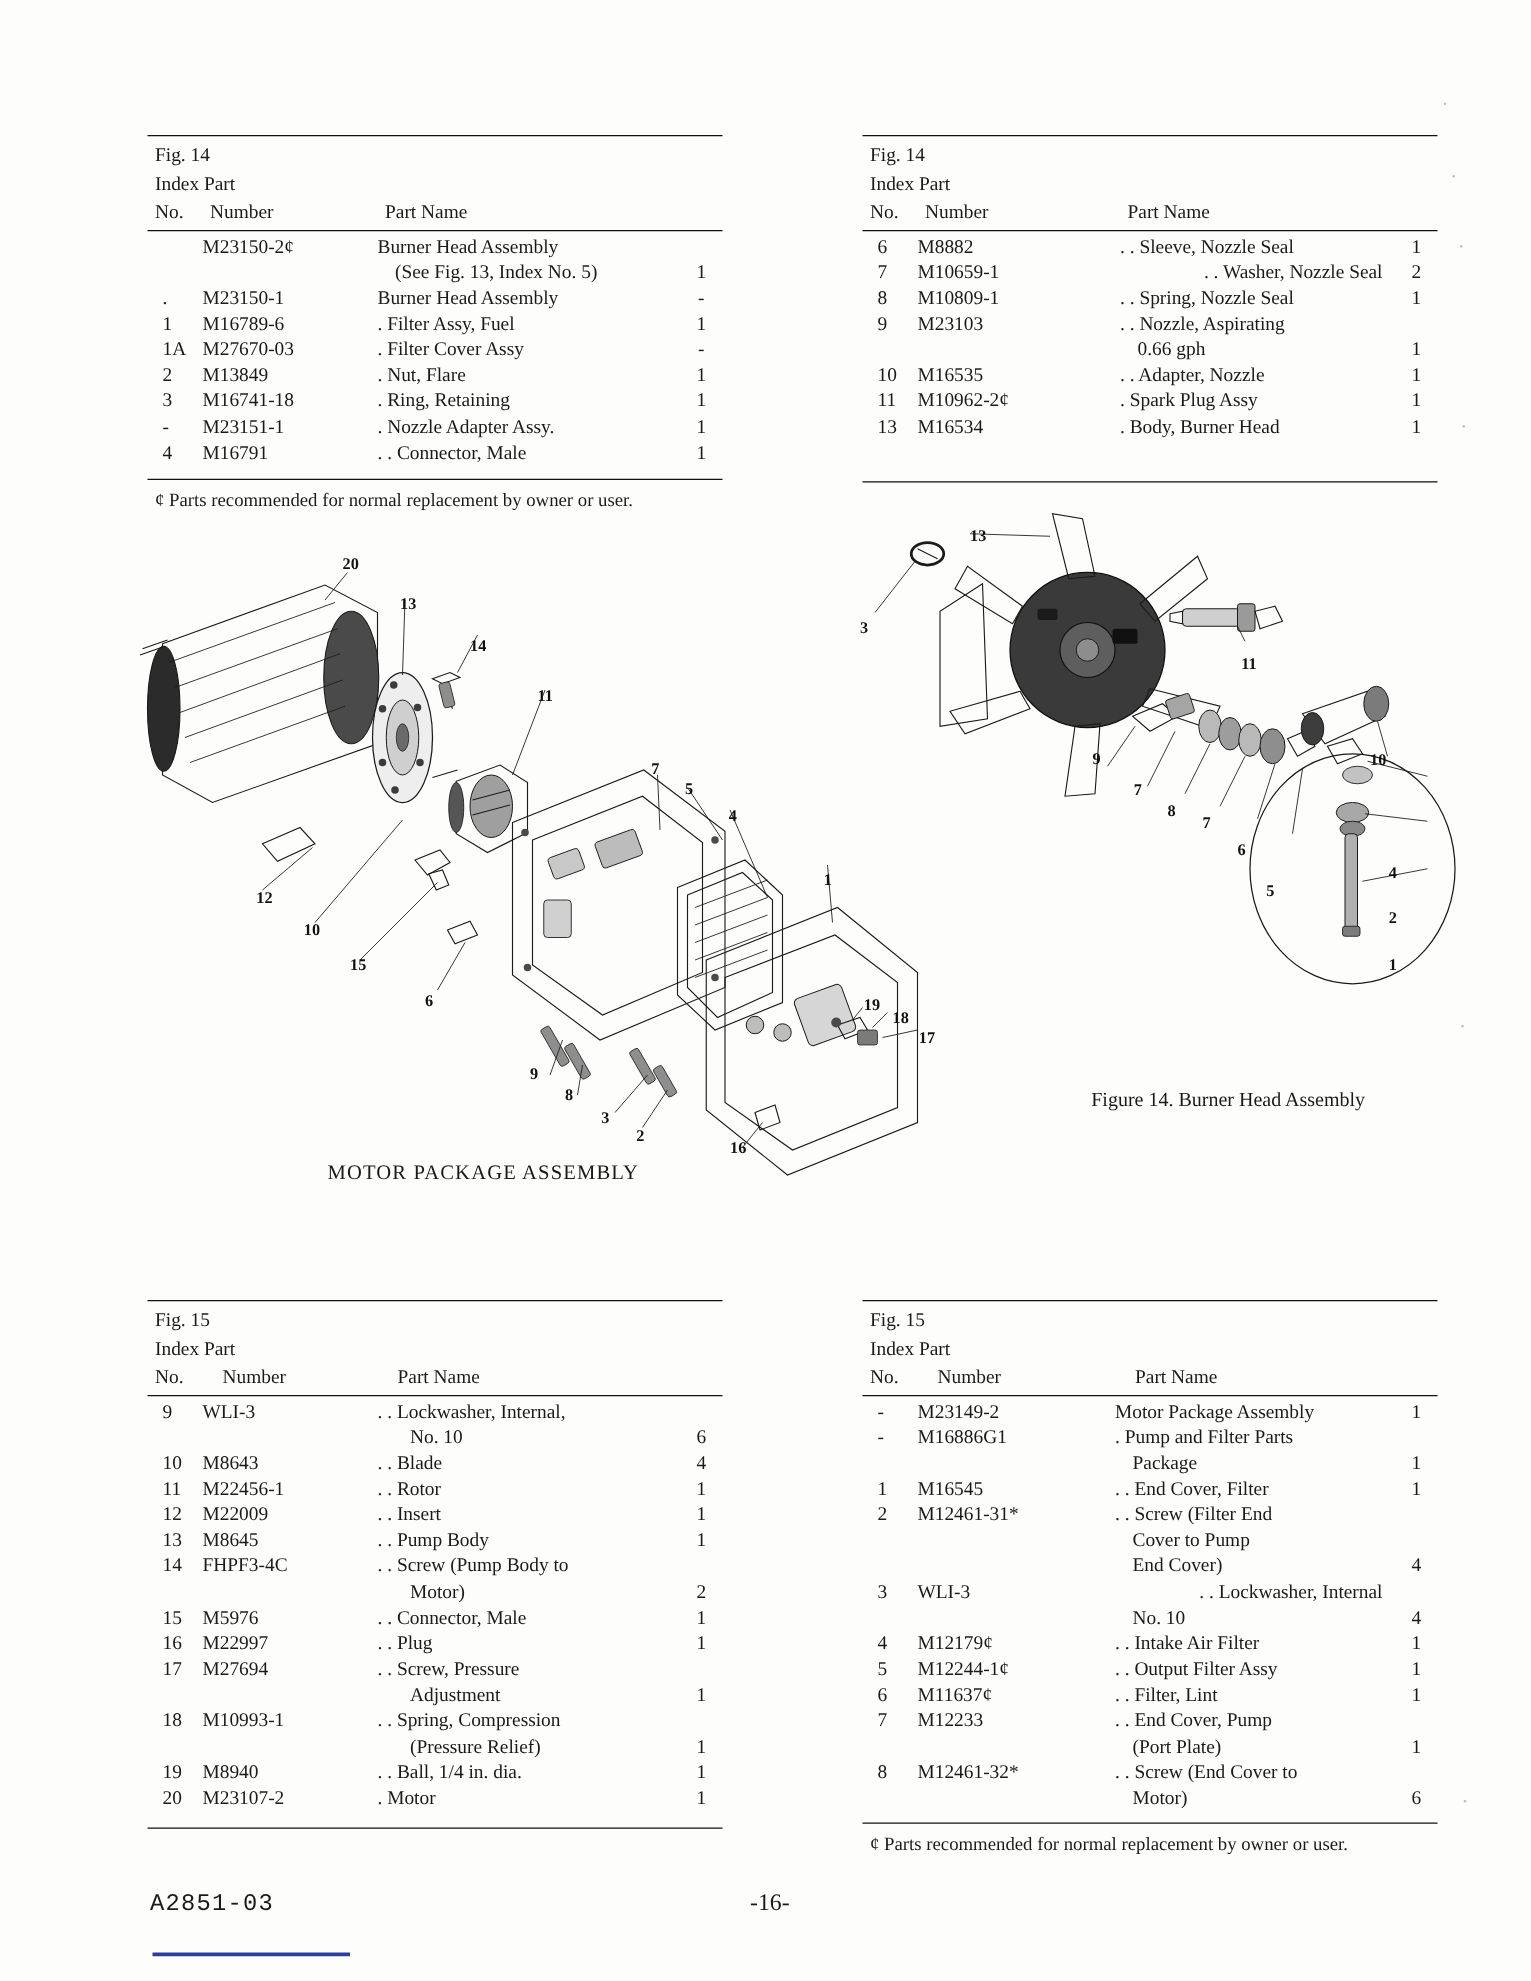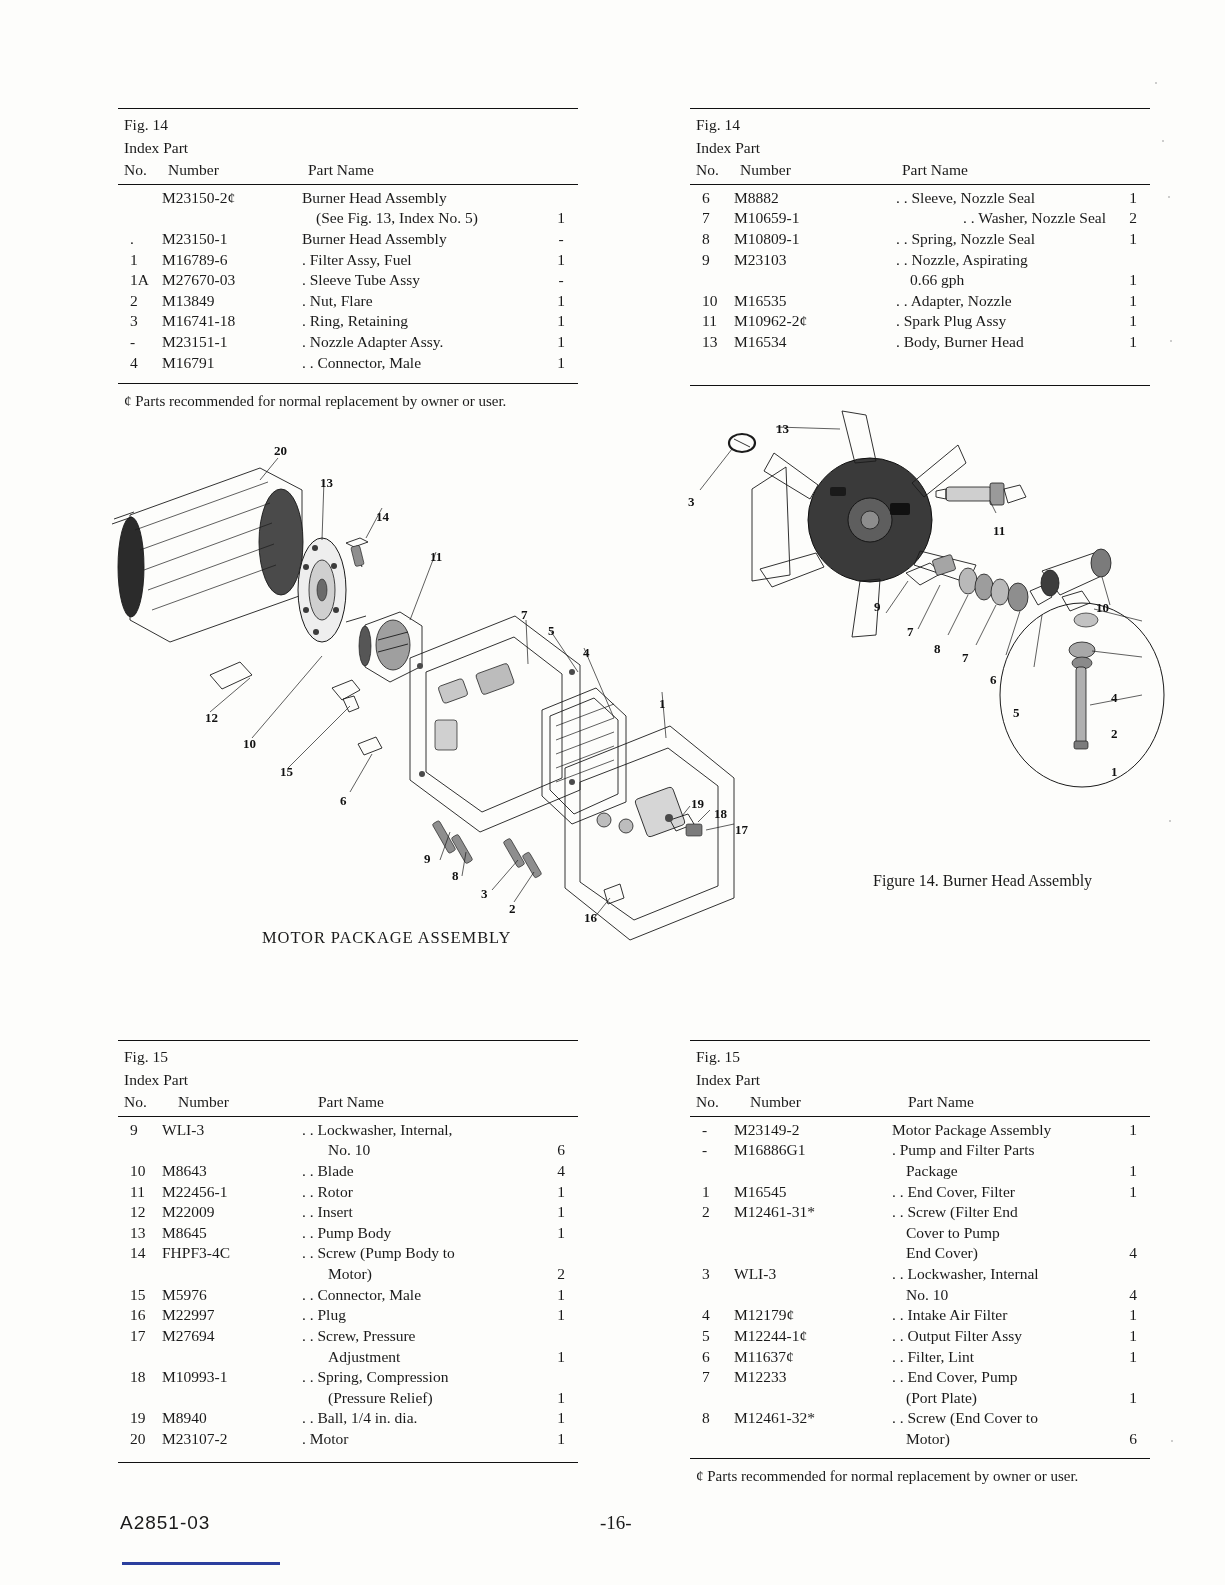--- a/index.html
+++ b/index.html
@@ -96,21 +96,21 @@
     font-family: "Liberation Serif", serif;
   }
   .page-num {
     position: absolute;
     font-size: 19px;
     font-family: "Liberation Serif", serif;
   }
   .doc-code {
     position: absolute;
     font-size: 19px;
-    font-family: Liberation Sans, sans-serif;
+    font-family: Liberation Mono, monospace;
     letter-spacing: 1px;
   }
   .blue-mark {
     position: absolute;
     height: 3px;
     background: #2b3f9e;
   }
   .callout {
     position: absolute;
     font-size: 12.5px;
@@ -160,21 +160,21 @@
       </div>
       <div class="pt-row">
         <span class="c-no">1</span>
         <span class="c-num">M16789-6</span>
         <span class="c-name">. Filter Assy, Fuel</span>
         <span class="c-qty">1</span>
       </div>
       <div class="pt-row">
         <span class="c-no">1A</span>
         <span class="c-num">M27670-03</span>
-        <span class="c-name">. Sleeve Tube Assy</span>
+        <span class="c-name">. Filter Cover Assy</span>
         <span class="c-qty">-</span>
       </div>
       <div class="pt-row">
         <span class="c-no">2</span>
         <span class="c-num">M13849</span>
         <span class="c-name">. Nut, Flare</span>
         <span class="c-qty">1</span>
       </div>
       <div class="pt-row">
         <span class="c-no">3</span>
@@ -655,21 +655,21 @@
         </div>
         <div class="pt-row">
           <span class="c-no"></span>
           <span class="c-num"></span>
           <span class="c-name" style="padding-left: 32px;">End Cover)</span>
           <span class="c-qty">4</span>
         </div>
         <div class="pt-row">
           <span class="c-no">3</span>
           <span class="c-num">WLI-3</span>
-          <span class="c-name" style="padding-left: 18px;">. . Lockwasher, Internal</span>
+          <span class="c-name" style="padding-left: 18px; text-align: right;">. . Lockwasher, Internal</span>
           <span class="c-qty"></span>
         </div>
         <div class="pt-row">
           <span class="c-no"></span>
           <span class="c-num"></span>
           <span class="c-name" style="padding-left: 32px;">No. 10</span>
           <span class="c-qty">4</span>
         </div>
         <div class="pt-row">
           <span class="c-no">4</span>

